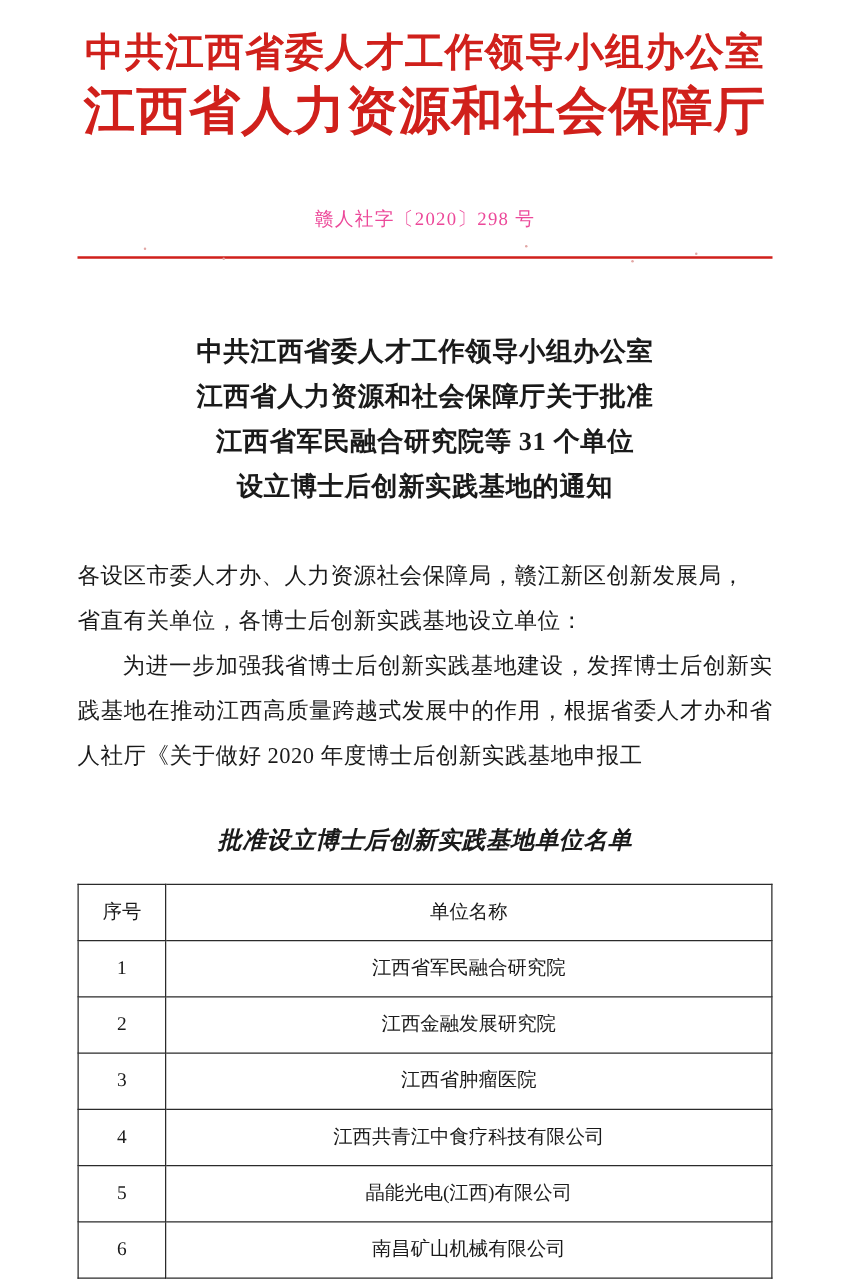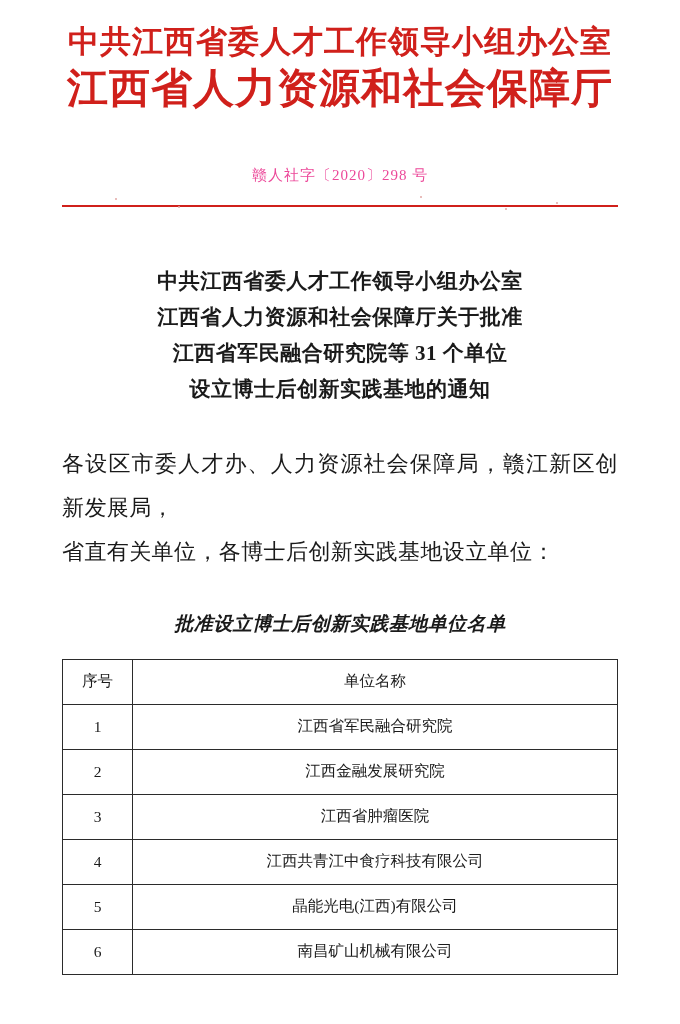--- a/index.html
+++ b/index.html
@@ -78,21 +78,21 @@
     font-weight: bold;
     line-height: 1.72;
     letter-spacing: 0.5px;
   }
   .doc-title div {
     white-space: nowrap;
   }
   
   .body-text {
     margin-top: 34px;
-    font-size: 22px;
+    font-size: 18px;
     line-height: 2.0;
     letter-spacing: 0.4px;
     text-align: justify;
   }
   .body-text p {
     margin: 0;
   }
   .indent {
     text-indent: 2em;
   }
@@ -153,20 +153,21 @@
   <div class="doc-title">
     <div>中共江西省委人才工作领导小组办公室</div>
     <div>江西省人力资源和社会保障厅关于批准</div>
     <div>江西省军民融合研究院等 31 个单位</div>
     <div>设立博士后创新实践基地的通知</div>
   </div>
 
   <div class="body-text">
     <p>各设区市委人才办、人力资源社会保障局，赣江新区创新发展局，</p>
     <p>省直有关单位，各博士后创新实践基地设立单位：</p>
+    <p class="indent">为进一步加强我省博士后创新实践基地建设，发挥博士后创新实践基地在推动江西高质量跨越式发展中的作用，根据省委人才办和省人社厅《关于做好 2020 年度博士后创新实践基地申报工</p>
   </div>
 
   <div class="section-heading">批准设立博士后创新实践基地单位名单</div>
 
   <table class="unit-table">
     <colgroup>
         <col class="col-no">
         <col>
       </colgroup>
     <thead>

